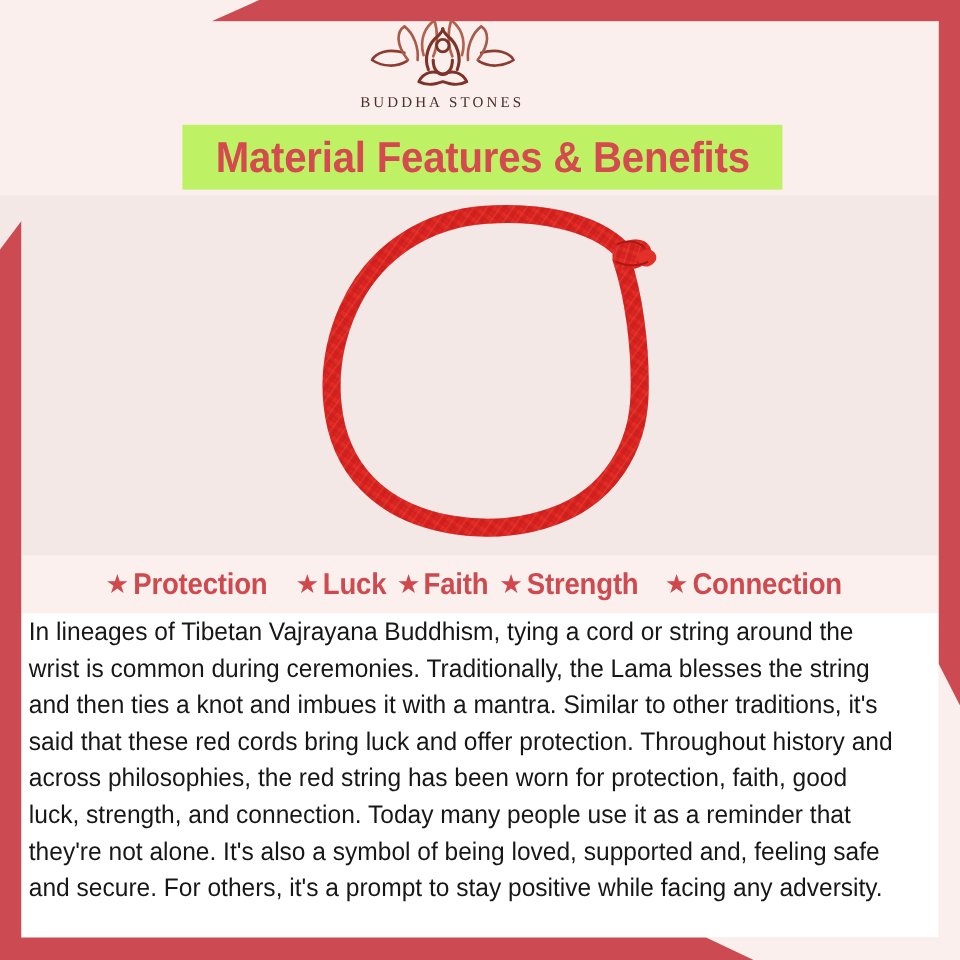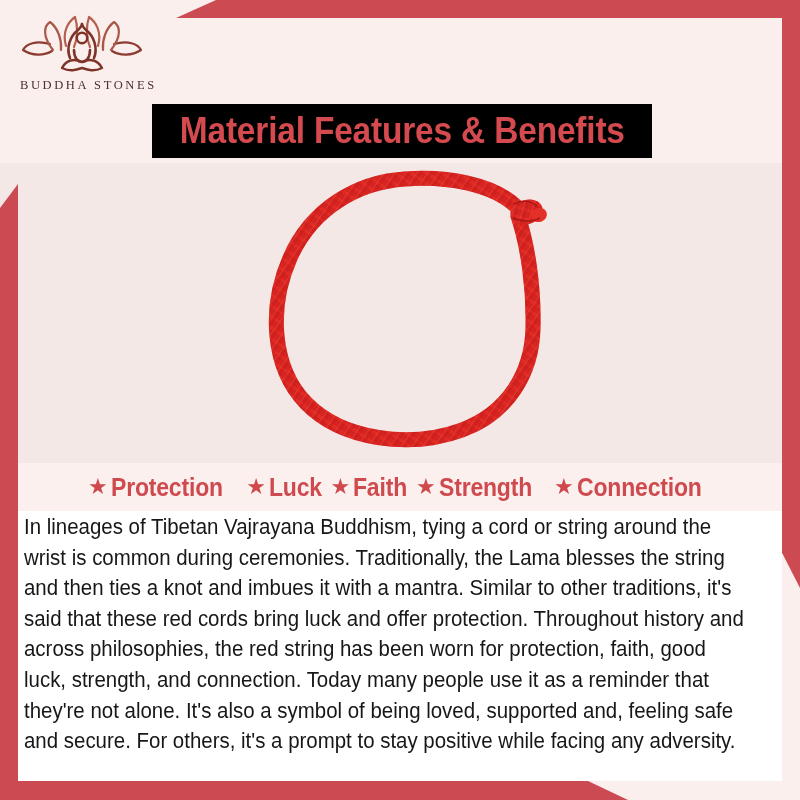--- a/index.html
+++ b/index.html
@@ -81,45 +81,45 @@
   }
 
   
   .header {
     position: absolute;
     left: 0; top: 0;
     width: 737px; height: 110px;
     z-index: 4;
     display: flex;
     flex-direction: column;
+    align-items: center;
     justify-content: flex-start;
     padding-top: 14px;
     box-sizing: border-box;
-    padding-left: 20px;
   }
   .logo-mark {
     width: 124px;
     height: 62px;
     display: block;
   }
   .logo-text {
     margin-top: 2px;
     font-family: "Liberation Serif", serif;
     font-size: 12.5px;
     letter-spacing: 2.6px;
     color: #4a2f2c;
     font-weight: 400;
   }
 
   
   .title-wrap {
     position: absolute;
     left: 152px; top: 104px;
     width: 500px; height: 54px;
-    background: #000000;
+    background: #bef264;
     z-index: 4;
     display: flex;
     align-items: center;
     justify-content: center;
   }
   .title-text {
     font-family: "Liberation Sans Narrow", "Liberation Sans", sans-serif;
     font-weight: bold;
     font-size: 36px;
     color: #d44a4e;

